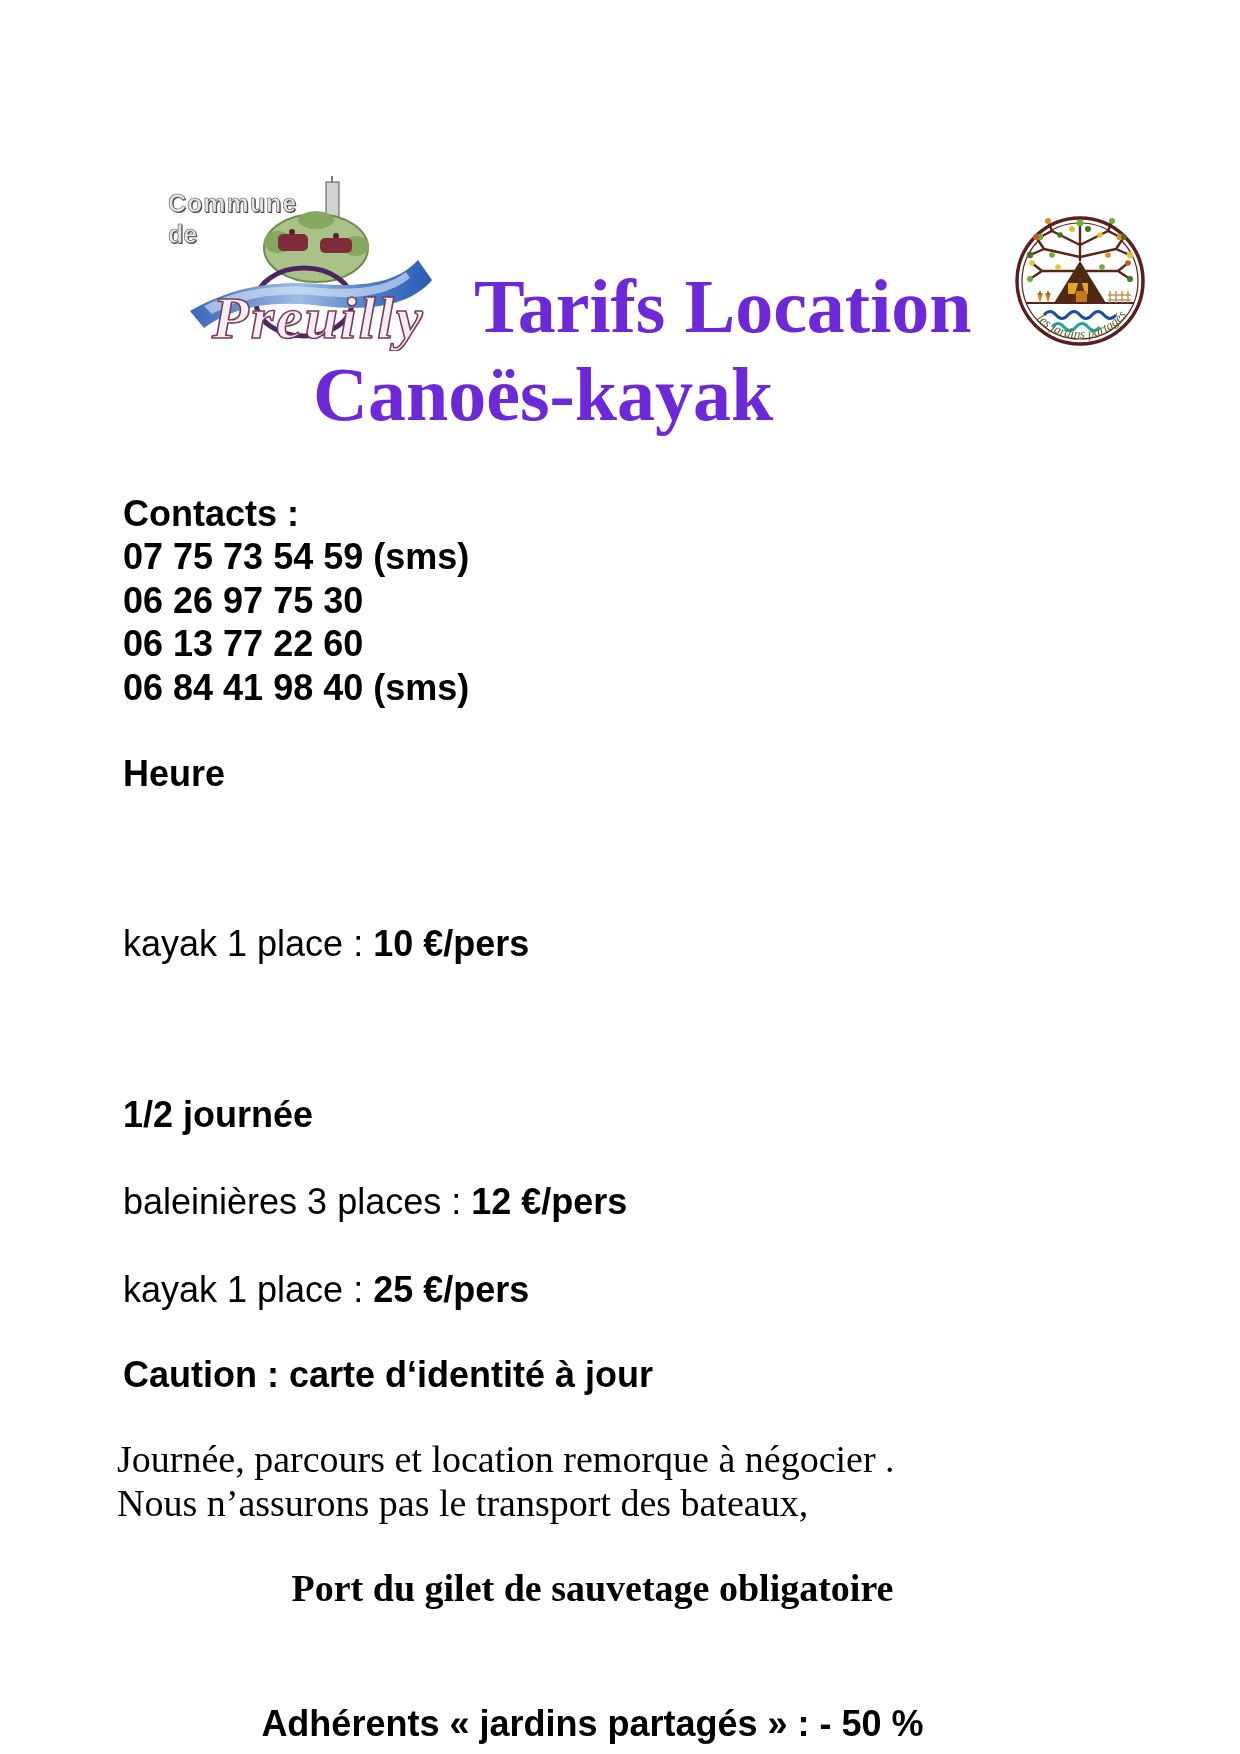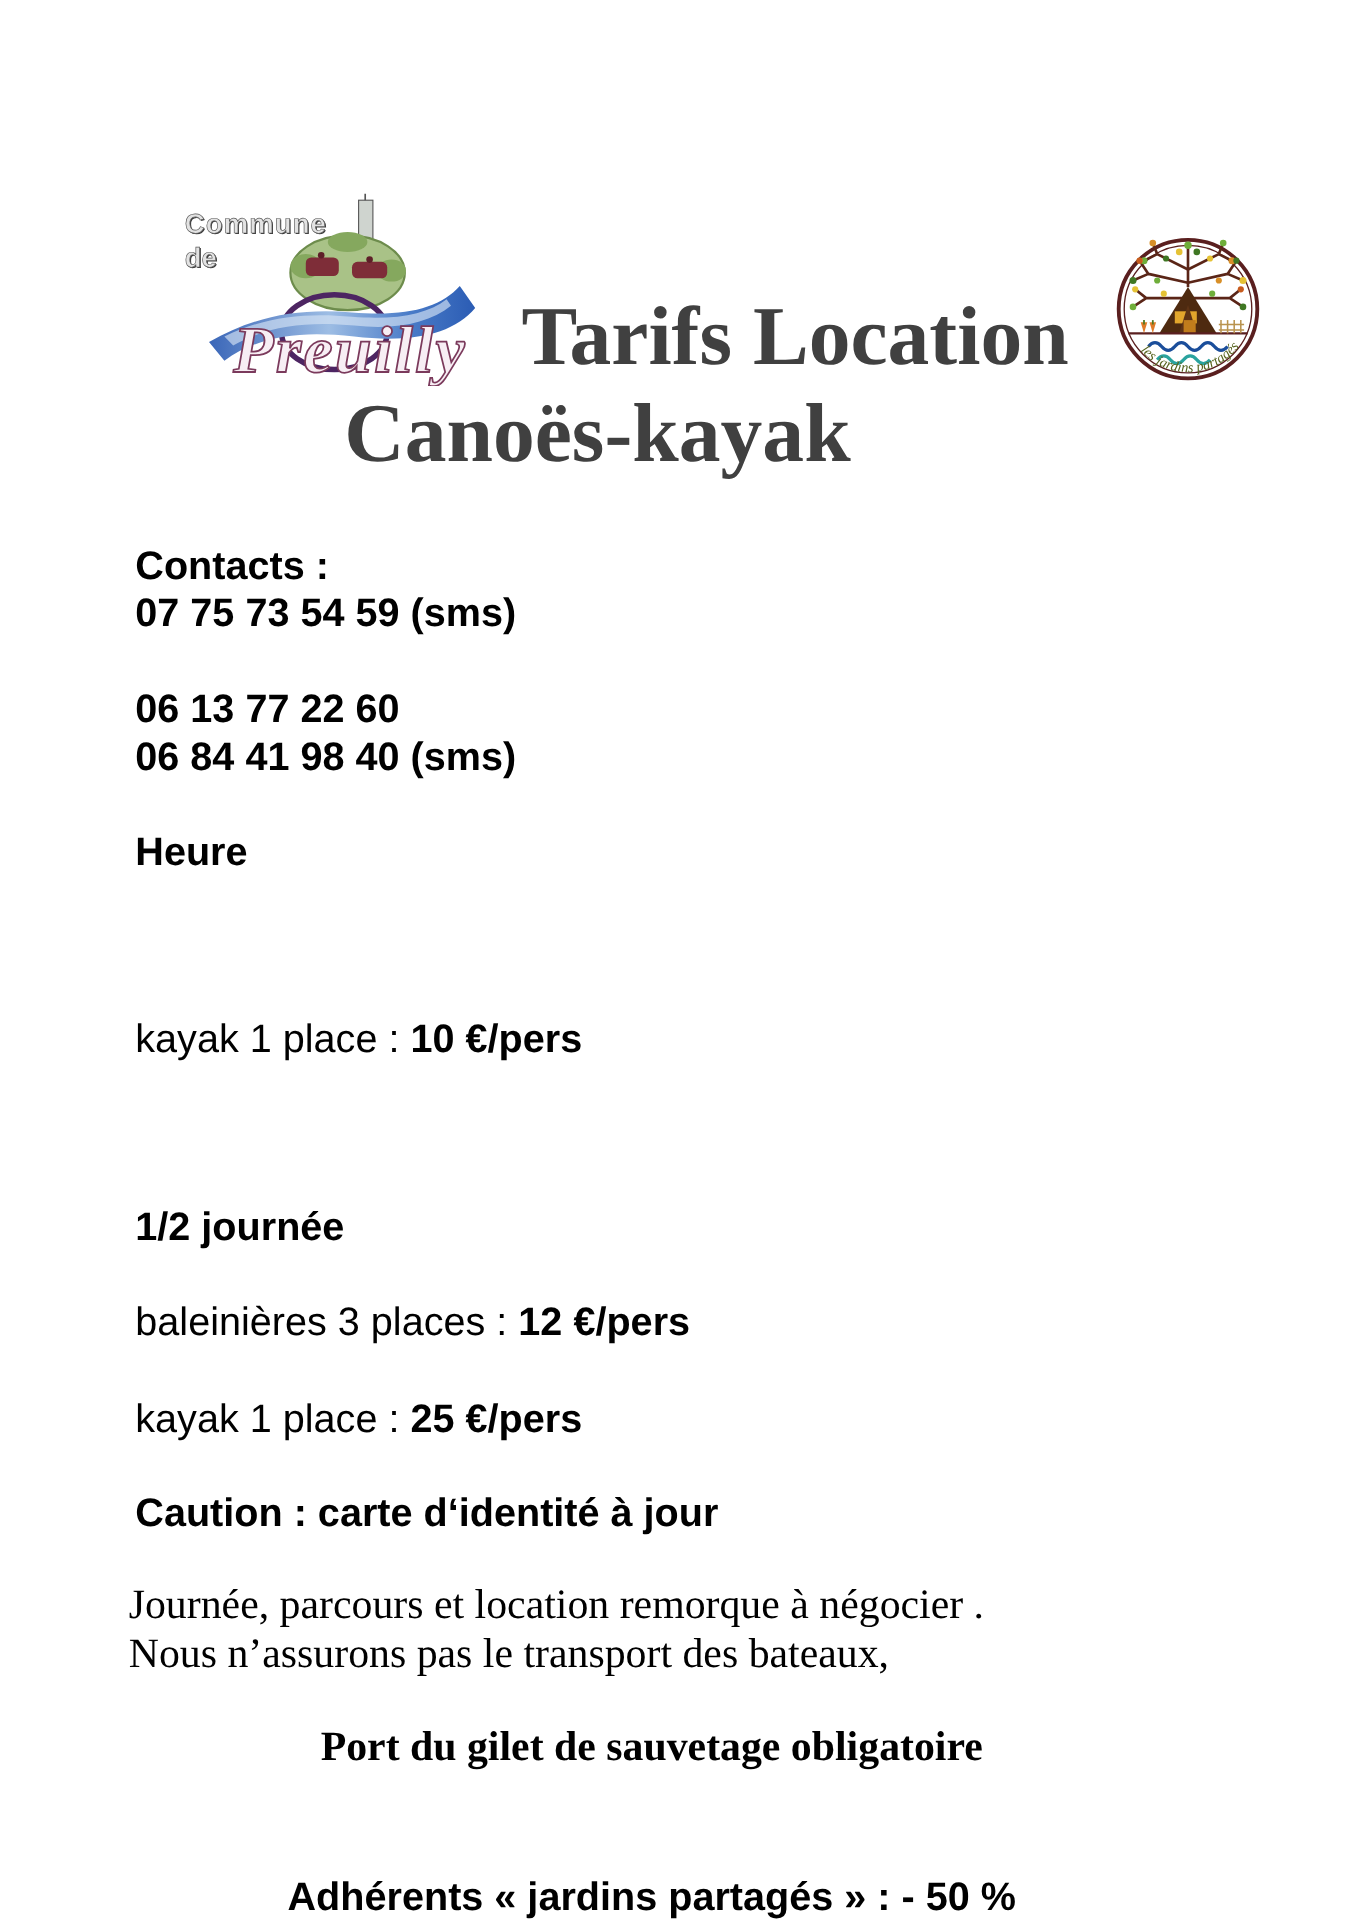--- a/index.html
+++ b/index.html
@@ -12,21 +12,21 @@
     font-family:"Liberation Sans", sans-serif;
     color:#000;
     margin-top:48px;
   }
   .abs{position:absolute;white-space:nowrap;}
   .title{
     font-family:"Liberation Serif", serif;
     font-weight:bold;
     font-size:76px;
     line-height:88px;
-    color:#404040;
+    color:#6d28d9;
   }
   .s36{font-size:36px;line-height:44px;}
   .bold{font-weight:bold;}
   .price-line .lbl{font-weight:normal;}
   .price-line .val{font-weight:bold;}
   .serif-note{
     font-family:"Liberation Serif", serif;
     font-size:38px;line-height:44px;font-weight:normal;text-align:center;
   }
   .footer-wrap{left:0;width:1185px;text-align:center;}
@@ -157,20 +157,21 @@
     </g>
 
     <path id="cap-arc" d="M18,95 A58,58 0 0 0 122,95" fill="none"></path>
     <text font-family="Liberation Serif, serif" font-style="italic" font-size="13" fill="#55621c">
       <textPath href="#cap-arc" startOffset="12%">les jardins partagés</textPath>
     </text>
   </svg>
 
   <div class="abs s36 bold" style="left:123px;top:444px;">Contacts :</div>
   <div class="abs s36 bold" style="left:123px;top:487px;">07 75 73 54 59 (sms)</div>
+  <div class="abs s36 bold" style="left:123px;top:531px;">06 26 97 75 30</div>
   <div class="abs s36 bold" style="left:123px;top:574px;">06 13 77 22 60</div>
   <div class="abs s36 bold" style="left:123px;top:618px;">06 84 41 98 40 (sms)</div>
 
   <div class="abs s36 bold" style="left:123px;top:704px;">Heure</div>
 
   <div class="abs s36 price-line" style="left:123px;top:874px;">
     <span class="lbl">kayak 1 place : </span><span class="val">10 €/pers</span>
   </div>
 
   <div class="abs s36 bold" style="left:123px;top:1045px;">1/2 journée</div>

